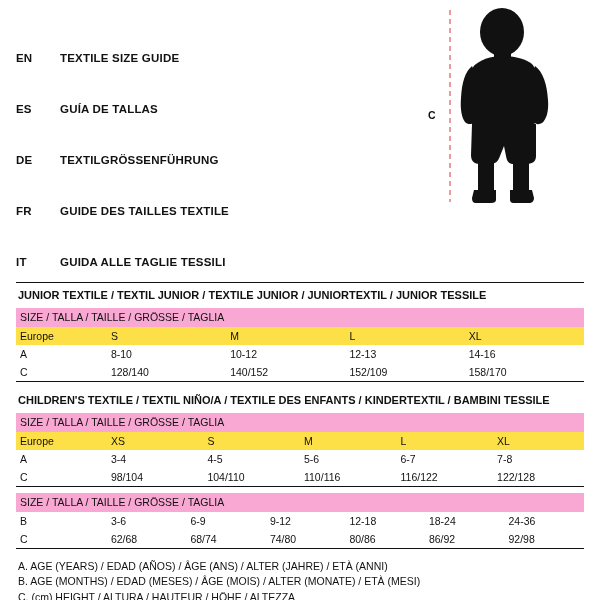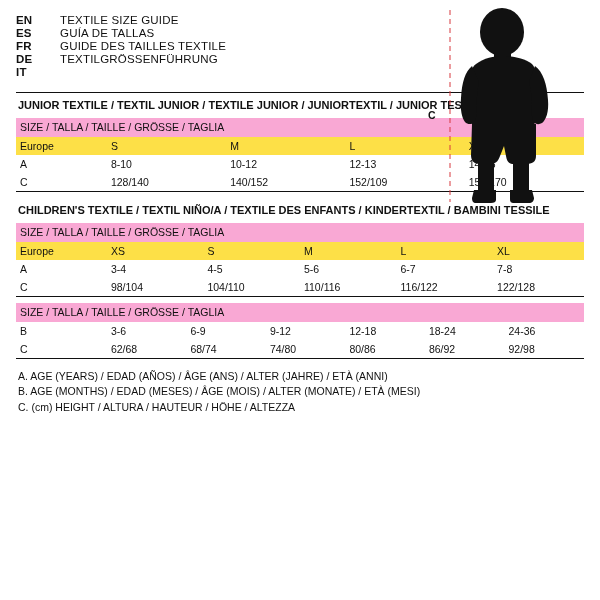--- a/index.html
+++ b/index.html
@@ -34,22 +34,23 @@
     align-items: baseline;
     font-size: 11.5px;
     letter-spacing: 0.2px;
   }
   .hcode {
     width: 44px;
     font-weight: bold;
     text-transform: uppercase;
   }
   .htitle {
-    font-weight: normal;
+    font-weight: bold;
     text-transform: uppercase;
+    margin-top: 38px;
   }
 
   
   .figure {
     position: absolute;
     top: 6px;
     right: 14px;
     width: 150px;
     height: 200px;
   }
@@ -131,29 +132,30 @@
   <div class="header">
     <div class="hrow">
       <span class="hcode">EN</span>
       <span class="htitle">Textile Size Guide</span>
     </div>
     <div class="hrow">
       <span class="hcode">ES</span>
       <span class="htitle">Guía de Tallas</span>
     </div>
     <div class="hrow">
+      <span class="hcode">DE</span>
+      <span class="htitle">Textilgrößenführung</span>
+    </div>
+    <div class="hrow">
       <span class="hcode">FR</span>
       <span class="htitle">Guide des Tailles Textile</span>
     </div>
     <div class="hrow">
-      <span class="hcode">DE</span>
-      <span class="htitle">Textilgrößenführung</span>
-    </div>
-    <div class="hrow">
       <span class="hcode">IT</span>
+      <span class="htitle">Guida alle Taglie Tessili</span>
     </div>
   </div>
 
   <div class="figure">
     <span class="c-label">C</span>
     <svg width="150" height="200" viewBox="0 0 150 200">
 
       <line x1="14" y1="4" x2="14" y2="196" stroke="#d7383f" stroke-width="1" stroke-dasharray="5,4"></line>
       <g fill="#111111">
 

